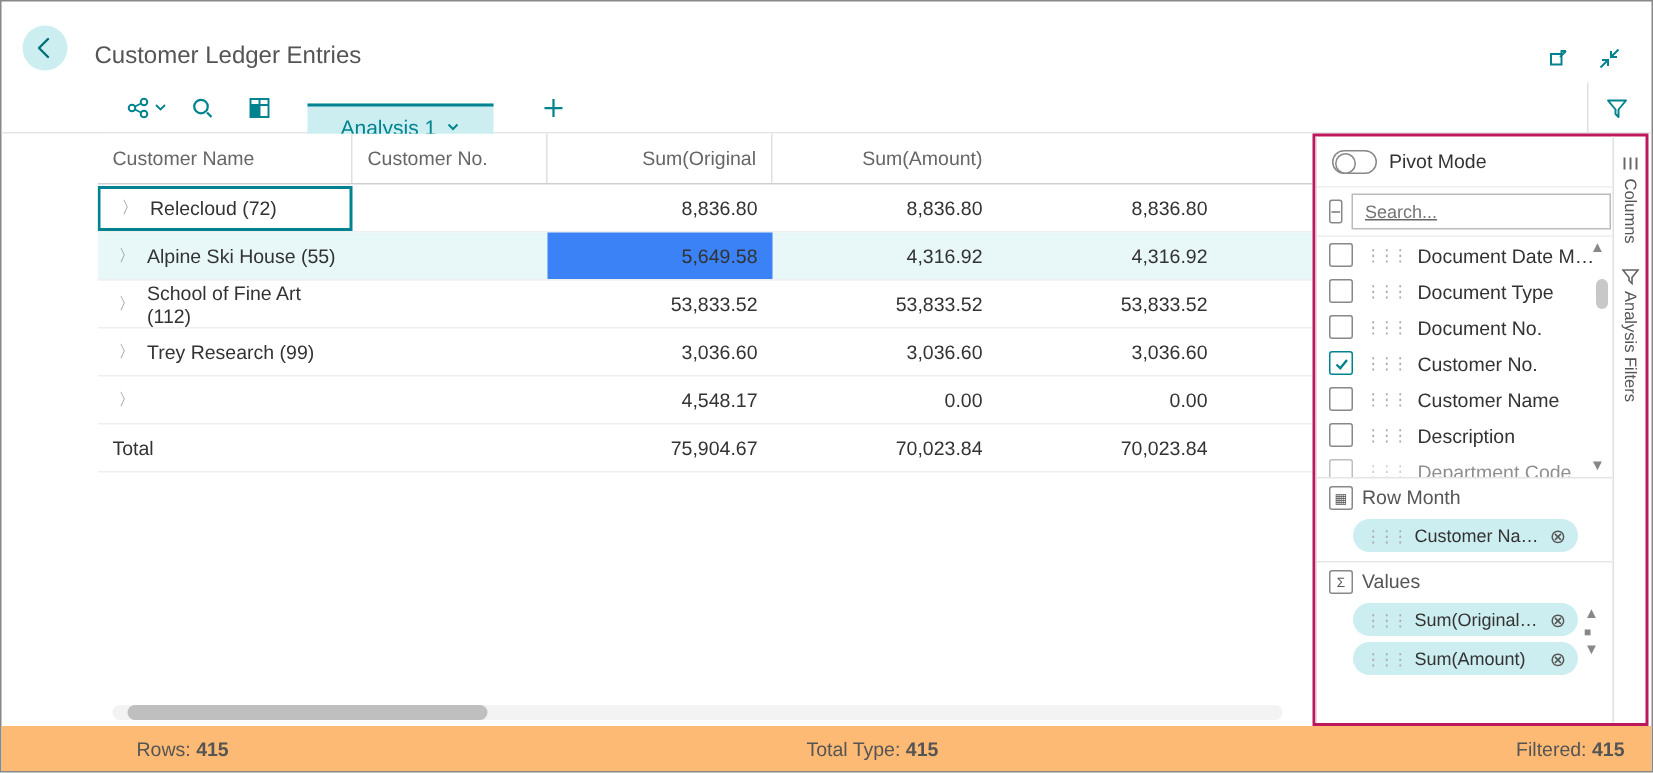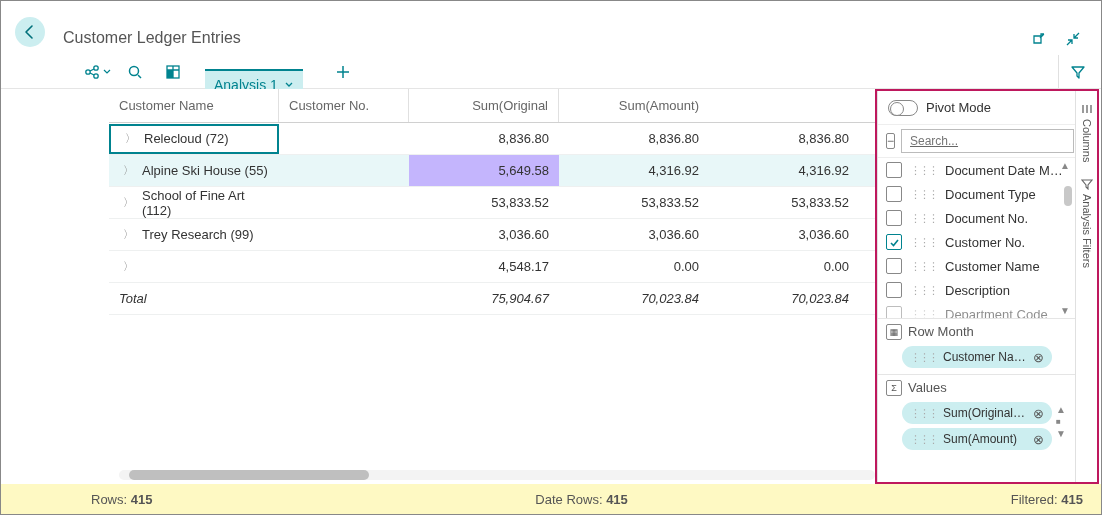--- a/index.html
+++ b/index.html
@@ -54,21 +54,21 @@
   }
   .tool-icon {
     width: 28px; height: 28px;
     display: flex; align-items: center; justify-content: center;
     color: #00838f;
     cursor: pointer;
     margin-right: 10px;
   }
   .tab-analysis {
     display: flex; align-items: center;
-    padding: 6px 9px;
+    padding: 6px 22px;
     background: #cceef0;
     border-top: 2px solid #00838f;
     color: #00838f;
     font-size: 14px;
     cursor: pointer;
     margin-left: 8px;
     margin-top: 25px;
   }
   .tab-chevron { margin-left: 6px; }
   .tab-plus {
@@ -86,21 +86,21 @@
   }
   .vline {
     position:absolute; right:42px; top:0; bottom:0;
     border-left:1px solid #e0e0e0;
   }
 
   
   .main {
     display: flex;
     height: calc(100% - 54px - 34px - 30px);
-    padding-left: 108px;
+    padding-left: 64px;
   }
   .grid-wrap {
     flex: 1;
     display: flex;
     flex-direction: column;
     overflow: hidden;
     position: relative;
   }
   
   
@@ -127,22 +127,22 @@
     border-bottom: 1px solid #eef0f0;
   }
   .cell { padding: 0 10px; height:100%; display:flex; align-items:center; }
   .cell.name { width: 170px; }
   .cell.no   { width: 130px; }
   .cell.num  { width: 150px; justify-content:flex-end; }
   .expander { margin:0 8px 0 4px; color:#888; font-size:11px; cursor:pointer; }
   .row.first .cell.name { border: 2px solid #00838f; height:30px; }
   .row.second { background: #e8f7f8; }
   .row.second .cell.no, .row.second .cell.num:first-of-type { }
-  .highlight-cell { background:#c4b5fd; }
-  .row.total { font-weight:400;font-style:italic; }
+  .highlight-cell { background:#3b82f6; }
+  .row.total { font-weight:400; }
   .row.total .cell.name { padding-left: 10px; }
   
   
   .hscroll {
     height: 14px;
     margin: 2px 0 2px 0;
     background: transparent;
     display:flex; align-items:center;
     padding-left: 10px;
   }
@@ -253,21 +253,21 @@
   }
   .chip-label { flex:1; white-space:nowrap; overflow:hidden; text-overflow:ellipsis; font-size:12px; }
   .chip-remove { cursor:pointer; color:#555; }
   .values-group { display:flex; align-items:flex-start; gap:4px; padding: 2px 4px 6px 24px; }
   .values-chips { display:flex; flex-direction:column; gap:4px; }
   .values-arrows { display:flex; flex-direction:column; color:#888; font-size:10px; padding-top:2px; gap:2px; }
 
   
   .footer {
     height: 30px;
-    background: #fef9c3;
+    background: #fdba74;
     display:flex; align-items:center;
     padding: 0 18px 0 90px;
     color:#555;
     font-size:13px;
   }
   .footer .mid { flex:1; text-align:center; }
   .footer b { font-weight:600; }
 
   svg { display:block; }
 </style>
@@ -520,18 +520,18 @@
       </div>
     </div>
   </div>
 </div>
 
 <div class="footer">
   <span>
     <span>Rows:</span> <b>415</b>
   </span>
   <span class="mid">
-    <span>Date Rows:</span> <b>415</b>
+    <span>Total Type:</span> <b>415</b>
   </span>
   <span>
     <span>Filtered:</span> <b>415</b>
   </span>
 </div>
 
 </body></html>

